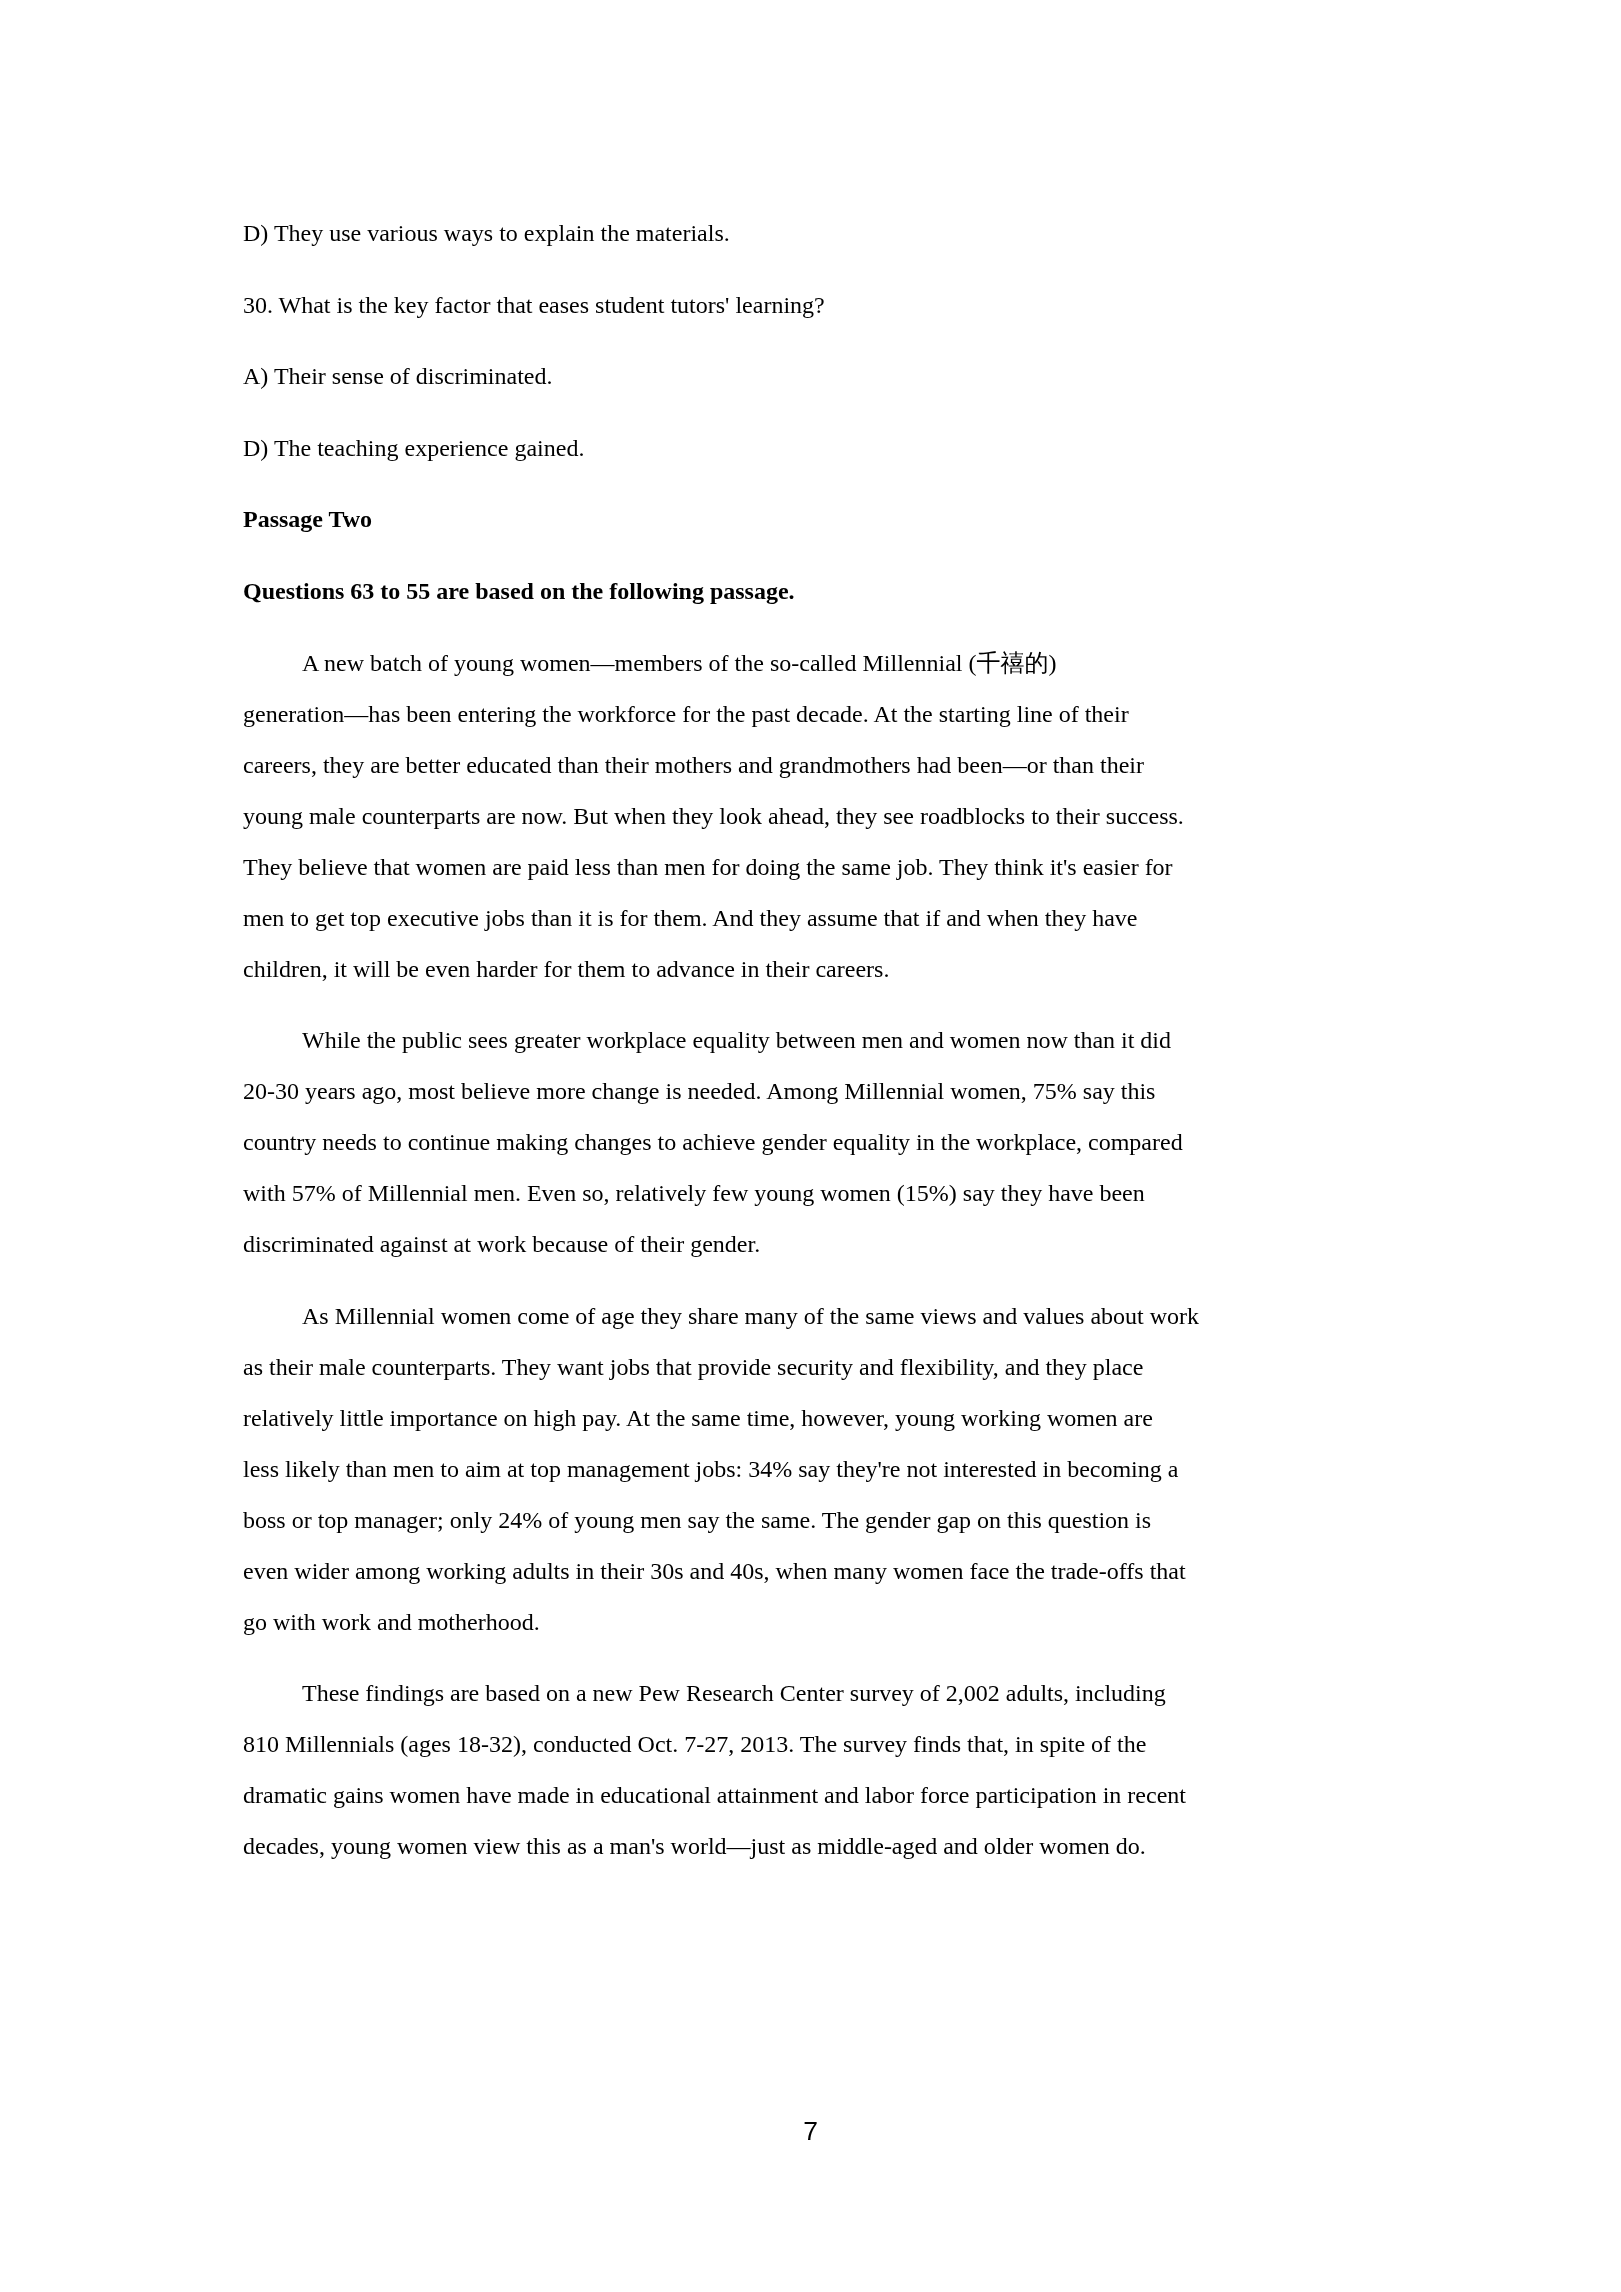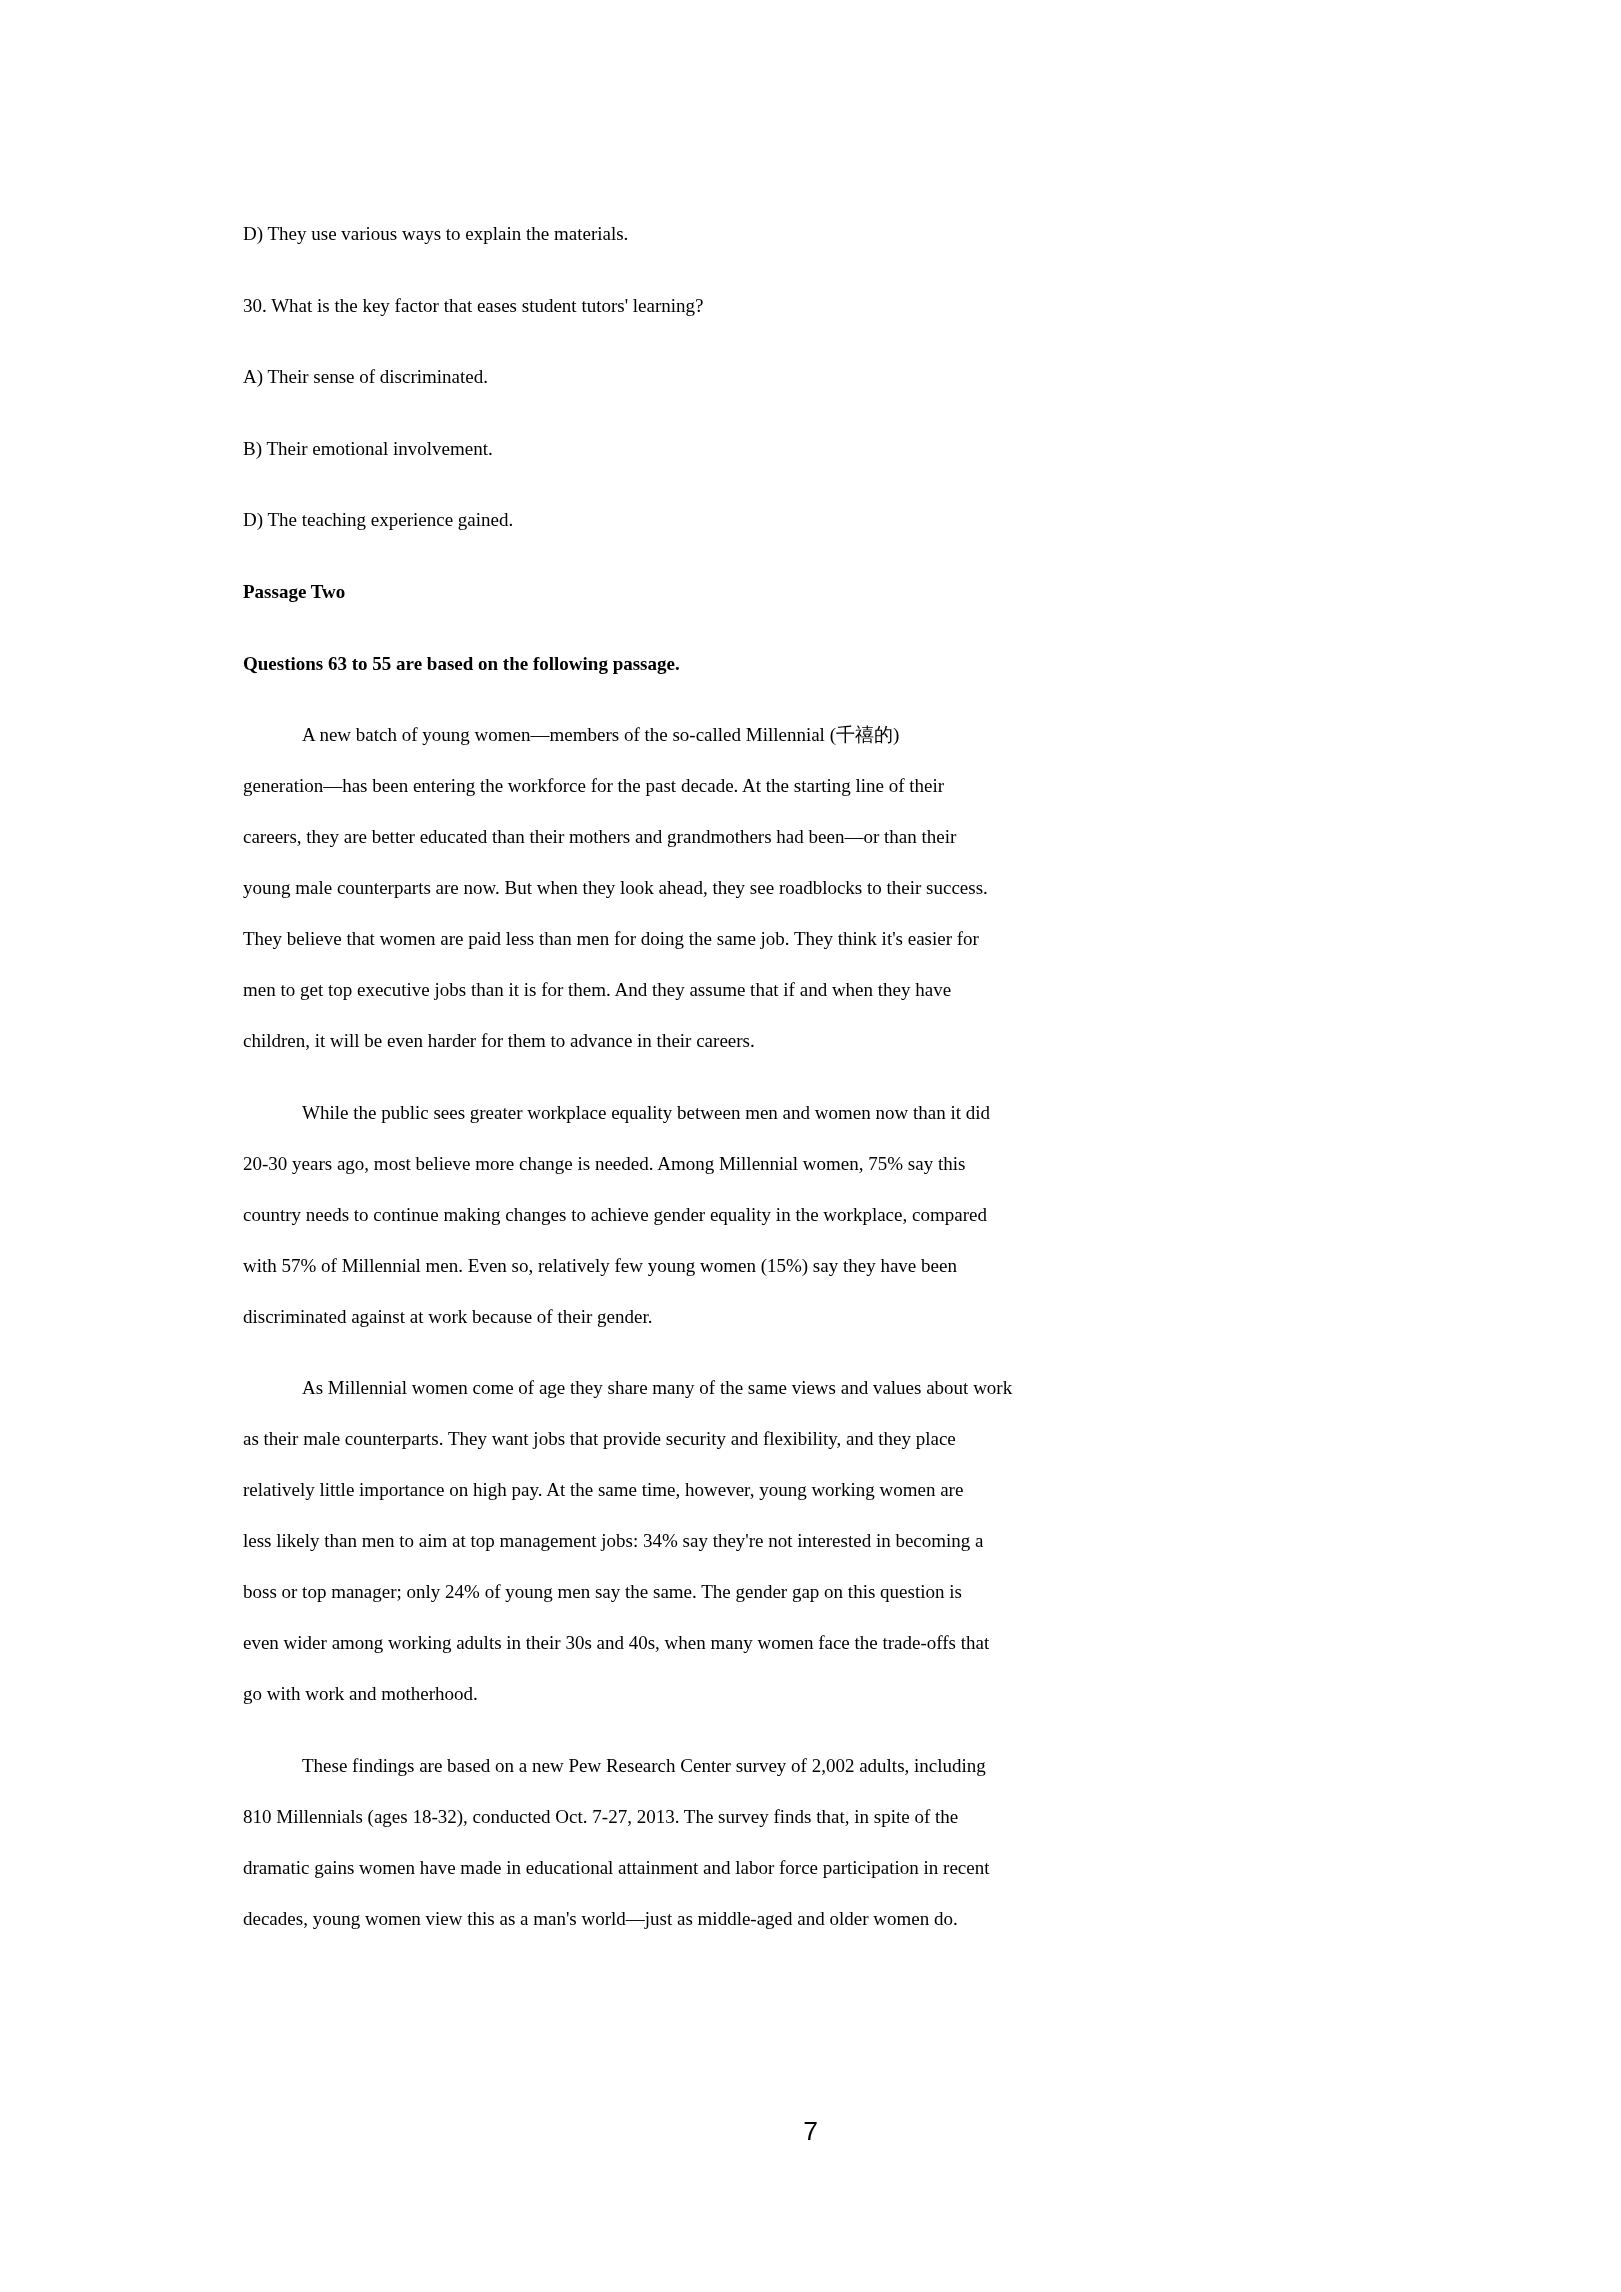--- a/index.html
+++ b/index.html
@@ -12,21 +12,21 @@
     height: 2293px;
     position: relative;
     color: #000000;
     font-family: "Liberation Serif", serif;
   }
   .page-content {
     position: absolute;
     left: 243px;
     top: 208px;
     width: 1250px;
-    font-size: 19px;
+    font-size: 24px;
     line-height: 51px;
   }
   .page-content p {
     margin: 0 0 20.6px 0;
     white-space: pre-line;
   }
   .para-indent {
     text-indent: 59px;
   }
   .bold {
@@ -46,21 +46,20 @@
 </head>
 <body>
 
 <div class="page-content">
   <p>D) They use various ways to explain the materials.</p>
 
   <p>30. What is the key factor that eases student tutors' learning?</p>
 
   <p>A) Their sense of discriminated.</p>
 
-  <p>B) Their emotional involvement.</p>
 
 
   <p>D) The teaching experience gained.</p>
 
   <p class="bold">Passage Two</p>
 
   <p class="bold">Questions 63 to 55 are based on the following passage.</p>
 
   <p class="para-indent">A new batch of young women—members of the so-called Millennial (千禧的)
 generation—has been entering the workforce for the past decade. At the starting line of their

